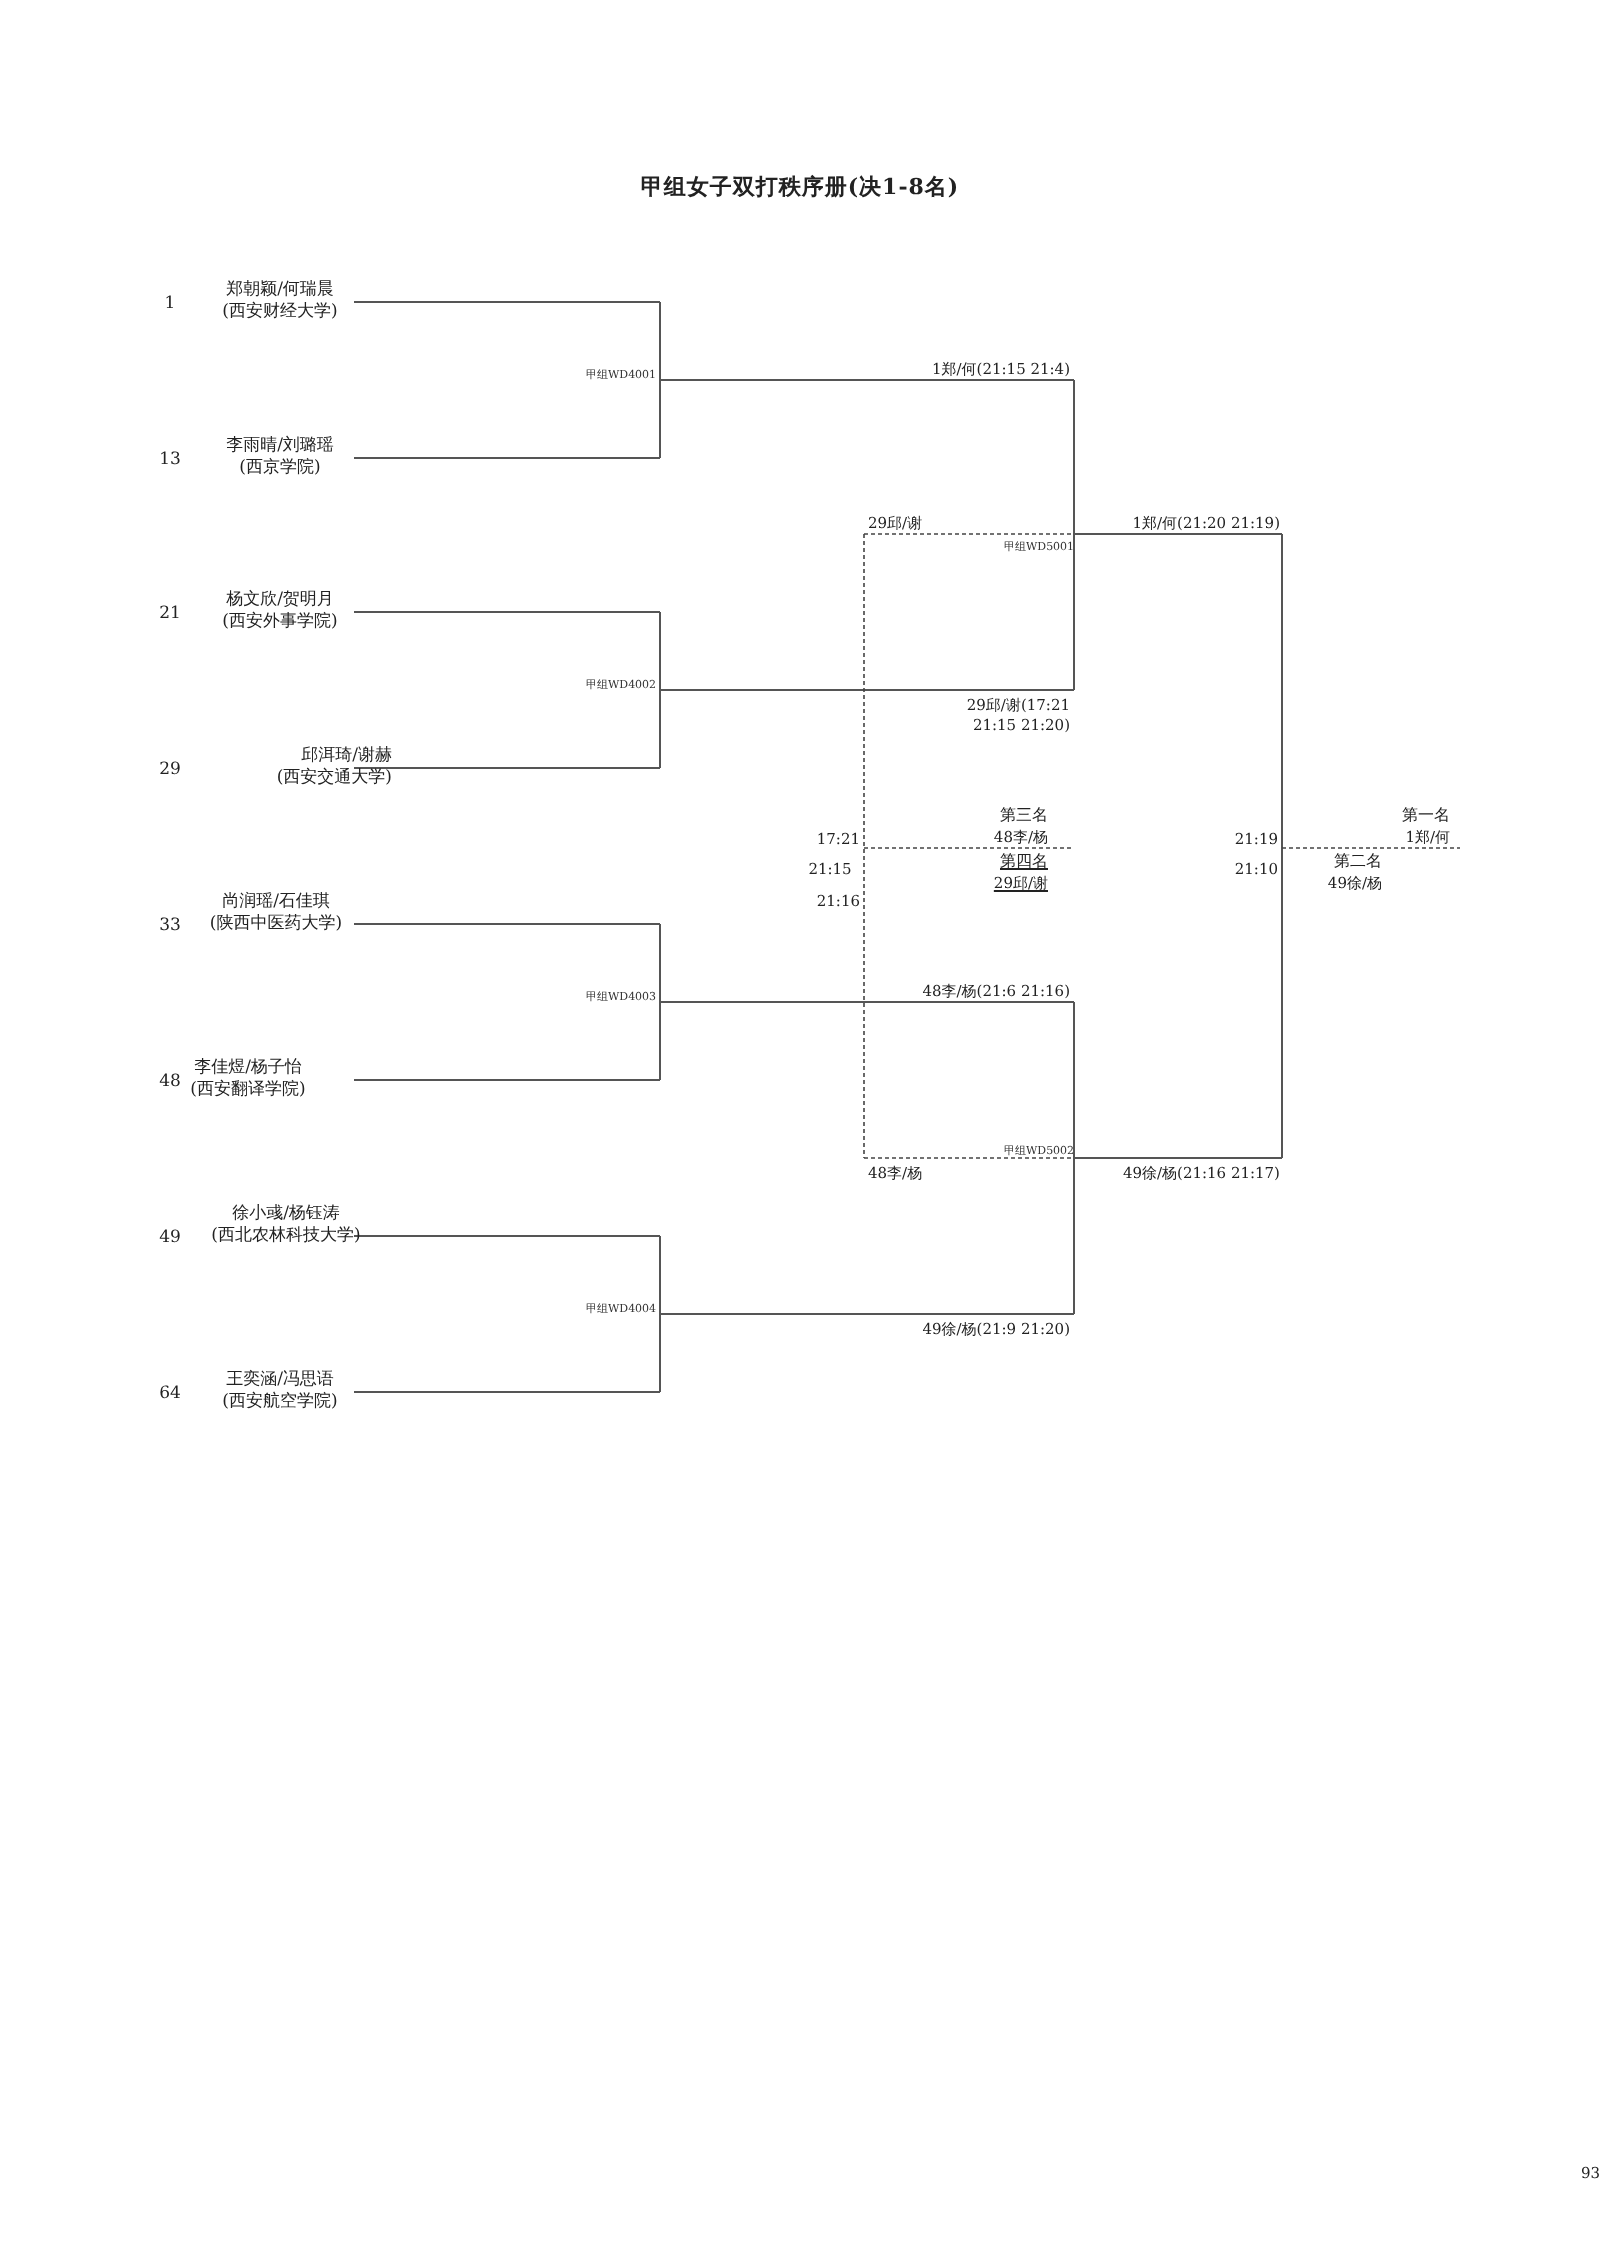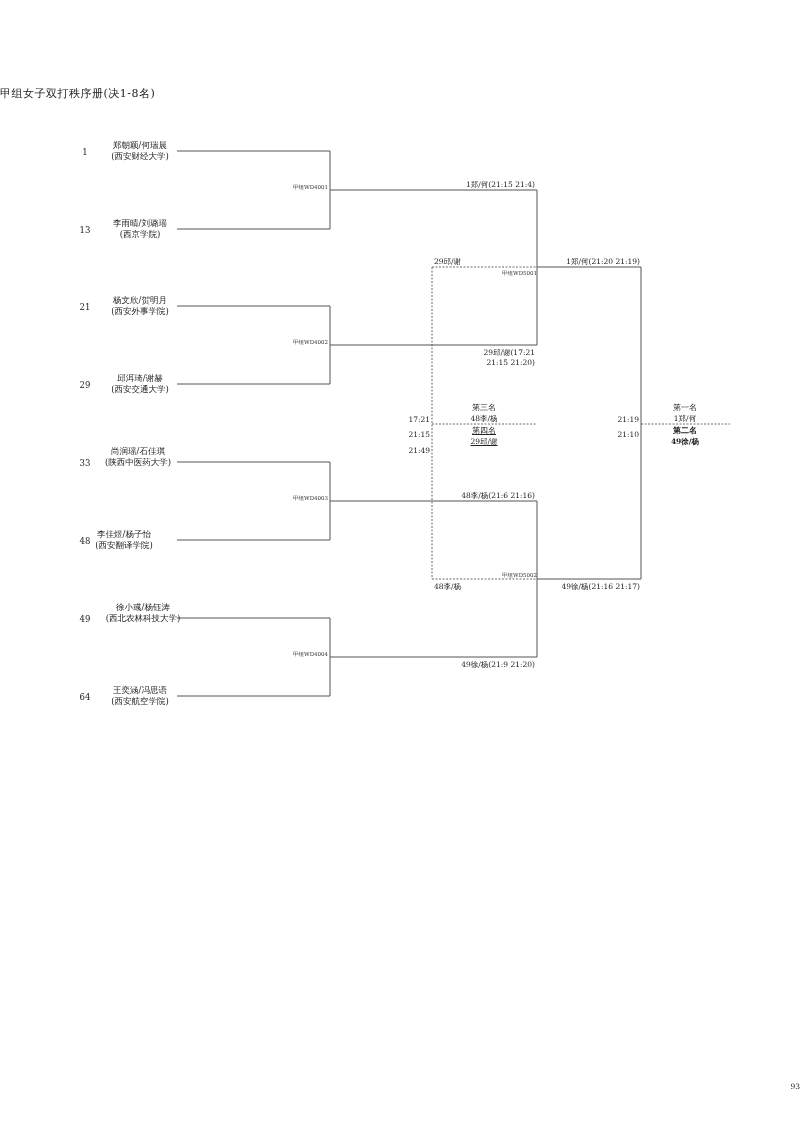--- a/index.html
+++ b/index.html
@@ -1,25 +1,25 @@
 <!DOCTYPE html>
 <html><head>
 <meta charset="utf-8">
 <style>
   html, body { margin: 0; padding: 0; background: #ffffff; }
   body { width: 800px; height: 1131px; position: relative; overflow: hidden;
          font-family: "DejaVu Serif", "Liberation Serif", serif; color: #222; }
   .abs { position: absolute; white-space: nowrap; }
-  .title { left: 0; width: 800px; top: 86px; text-align: left; font-size: 11px; font-weight: normal; letter-spacing: 0.5px; }
+  .title { left: 0; width: 800px; top: 86px; text-align: center; font-size: 11px; font-weight: bold; letter-spacing: 0.5px; }
   .seed { font-size: 8.5px; width: 30px; text-align: center; }
   .team { font-size: 8.5px; text-align: center; width: 80px; line-height: 11px; white-space: normal; }
   .match-code { font-size: 5.5px; color: #333; }
   .res { font-size: 7.5px; }
   .res-r { text-align: left; }
-  .place { font-size: 8px; text-align: center; width: 80px; line-height: 11px; }
+  .place { font-size: 8px; text-align: right; width: 80px; line-height: 11px; }
   .place-sub { font-size: 7.5px; }
   .score { font-size: 7.5px; text-align: right; width: 30px; }
   .page-num { left: 0; width: 800px; top: 1082px; text-align: right; font-size: 7.5px; }
   svg#bracket { position: absolute; left: 0; top: 0; }
 </style>
 </head>
 <body>
 
 <div class="abs title">甲组女子双打秩序册(决1-8名)</div>
 
@@ -76,21 +76,21 @@
   <div>(西京学院)</div>
 </div>
 
 <div class="abs seed" style="left:70px;top:302px;">21</div>
 <div class="abs team" style="left:100px;top:295px;">
   <div>杨文欣/贺明月</div>
   <div>(西安外事学院)</div>
 </div>
 
 <div class="abs seed" style="left:70px;top:380px;">29</div>
-<div class="abs team" style="left:100px;top:373px;">
+<div class="abs team" style="left:116px;top:373px;text-align:right;">
   <div>邱洱琦/谢赫</div>
   <div>(西安交通大学)</div>
 </div>
 
 <div class="abs seed" style="left:70px;top:458px;">33</div>
 <div class="abs team" style="left:100px;top:446px;width:76px;">
   <div>尚润瑶/石佳琪</div>
   <div>(陕西中医药大学)</div>
 </div>
 
@@ -125,35 +125,35 @@
 
 <div class="abs res" style="left:434px;top:257px;">29邱/谢</div>
 <div class="abs match-code" style="left:502px;top:270px;">甲组WD5001</div>
 <div class="abs res res-r" style="right:160px;top:257px;">1郑/何(21:20 21:19)</div>
 
 <div class="abs match-code" style="left:502px;top:572px;">甲组WD5002</div>
 <div class="abs res" style="left:434px;top:582px;">48李/杨</div>
 <div class="abs res res-r" style="right:160px;top:582px;">49徐/杨(21:16 21:17)</div>
 
 <div class="abs score" style="left:400px;top:415px;">17:21</div>
-<div class="abs score" style="left:400px;top:430px;">21:15</div>
-<div class="abs score" style="left:400px;top:446px;">21:49</div>
+<div class="abs score" style="left:400px;top:430px;text-align:center;">21:15</div>
+<div class="abs score" style="left:400px;top:446px;">21:16</div>
 <div class="abs place" style="left:444px;top:402px;">
   <div>第三名</div>
   <div class="place-sub">48李/杨</div>
 </div>
 <div class="abs place" style="left:444px;top:425px;text-decoration:underline;">
   <div>第四名</div>
   <div class="place-sub">29邱/谢</div>
 </div>
 
 <div class="abs score" style="left:609px;top:415px;">21:19</div>
 <div class="abs score" style="left:609px;top:430px;">21:10</div>
 <div class="abs place" style="left:645px;top:402px;">
   <div>第一名</div>
   <div class="place-sub">1郑/何</div>
 </div>
-<div class="abs place" style="left:645px;top:425px;font-weight:bold;">
+<div class="abs place" style="left:611px;top:425px;">
   <div>第二名</div>
   <div class="place-sub">49徐/杨</div>
 </div>
 
 <div class="abs page-num">93</div>
 
 </body></html>

